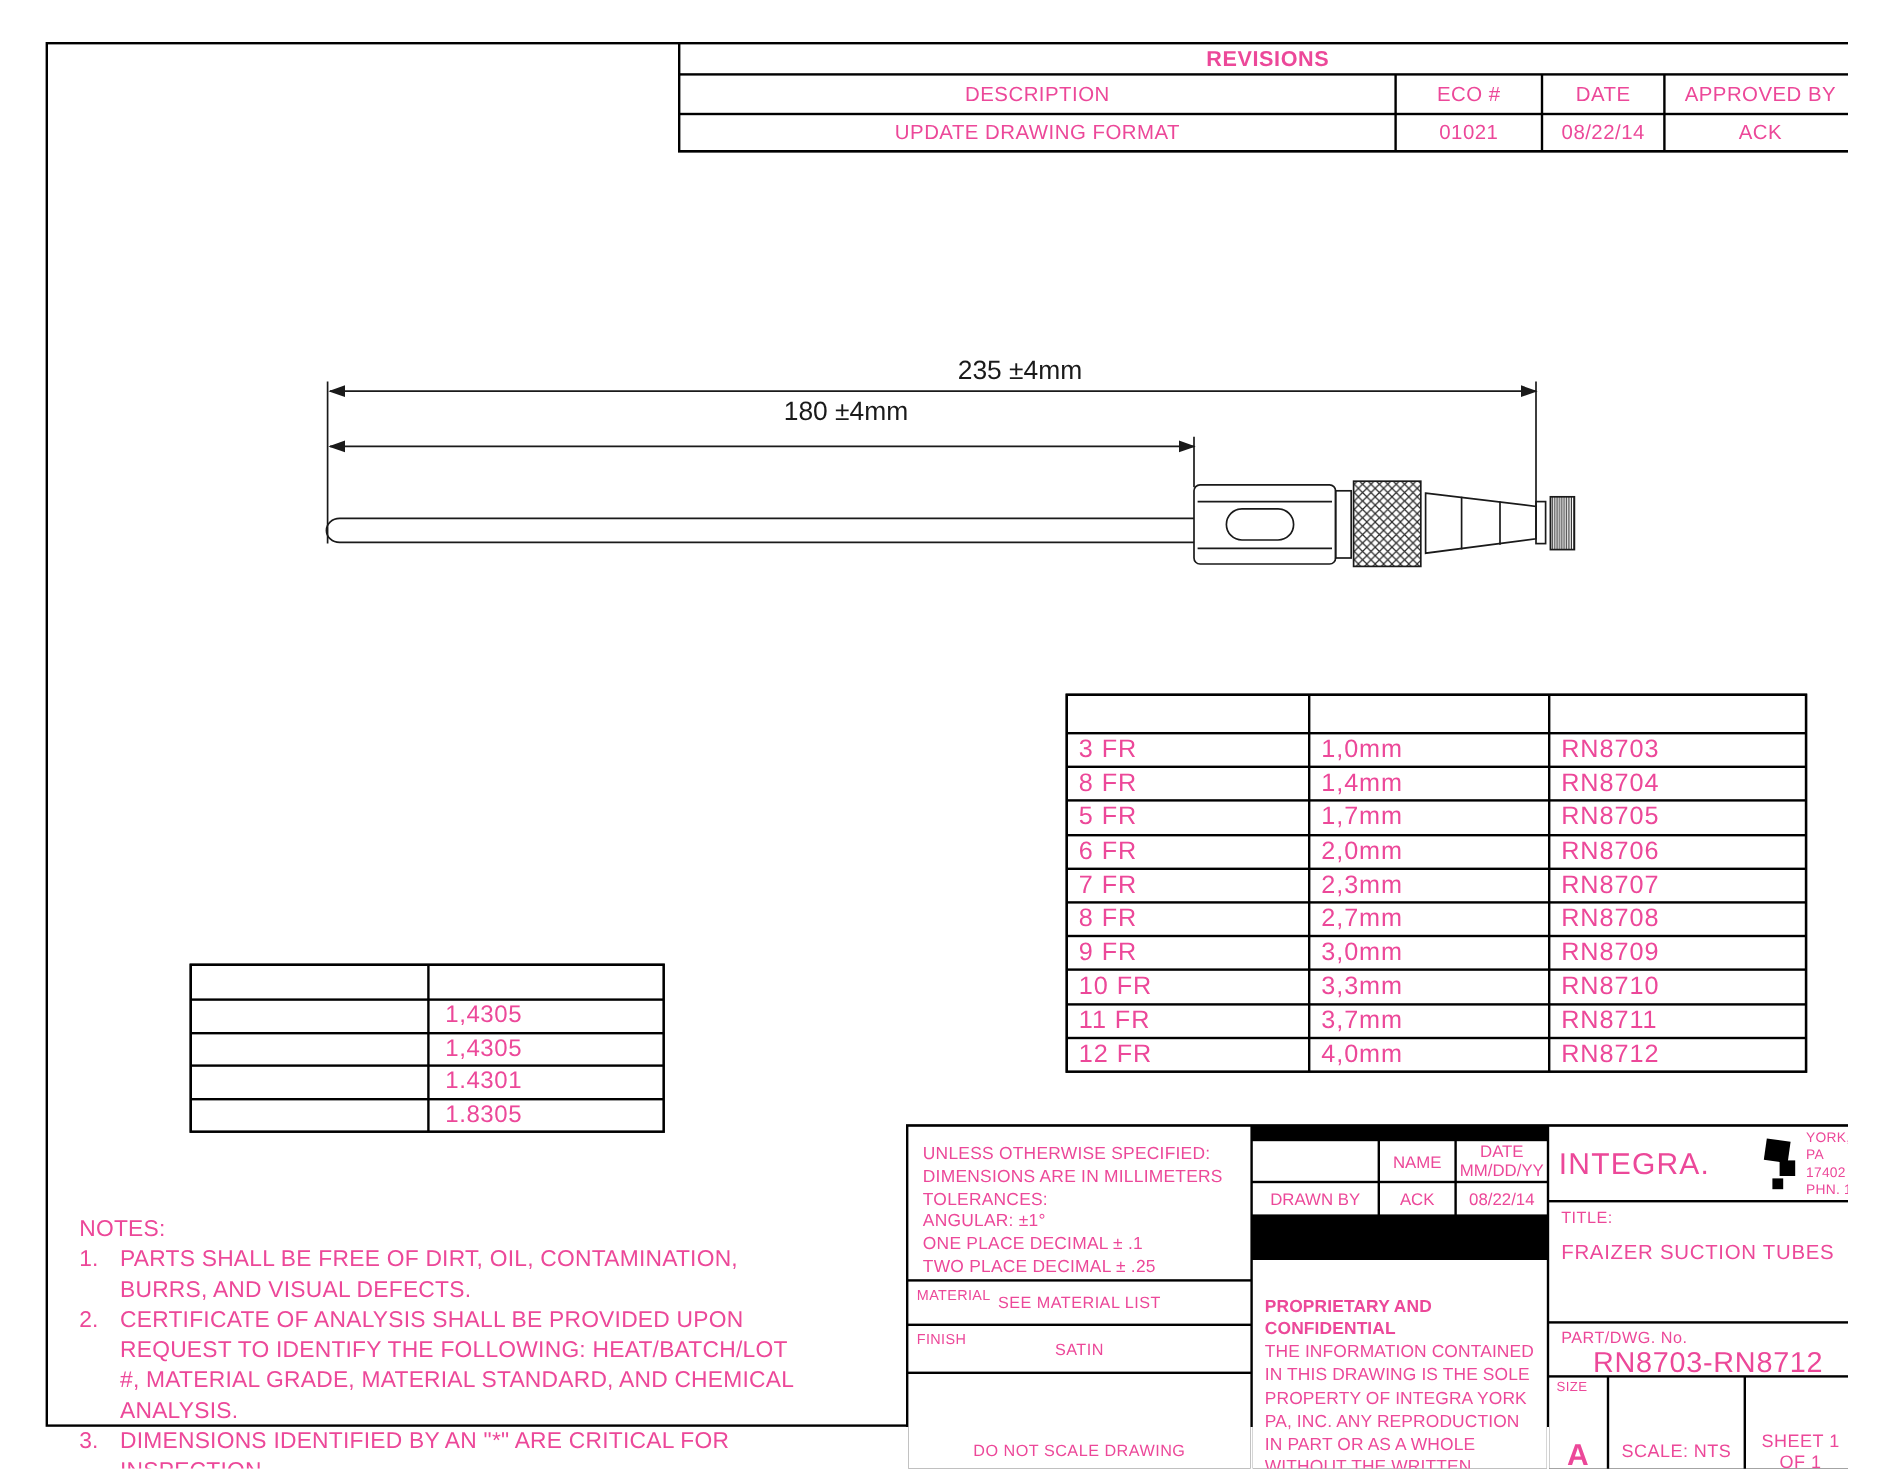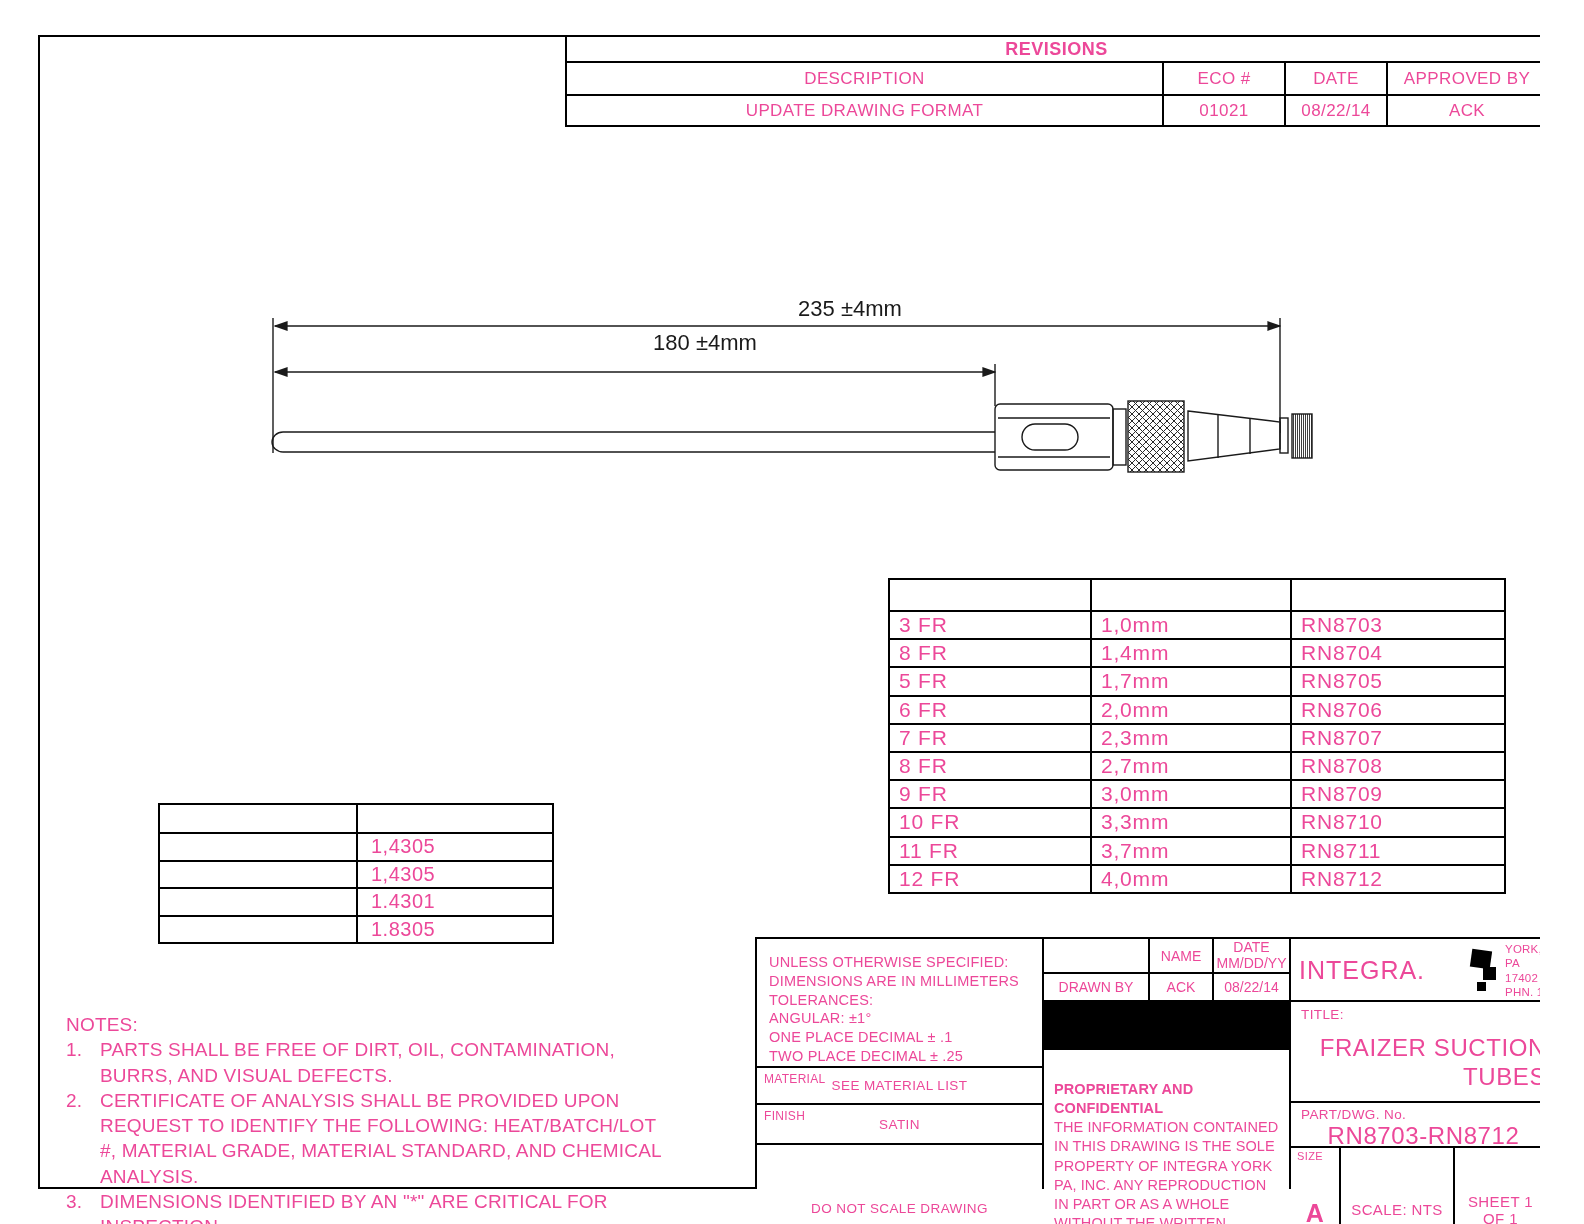--- a/index.html
+++ b/index.html
@@ -30,40 +30,40 @@
   
   #titleblock{left:755px;top:937px;width:793px;height:252px;grid-template-columns:285px 245px 1fr;}
   .colgrid{display:grid;gap:2px;background:#000;}
   #tb-left{grid-template-rows:127px 35px 38px 1fr;}
   #tb-mid{grid-template-rows:61px 1fr;}
   #tb-right{grid-template-rows:61px 99px 43px 1fr;}
   .tol{flex-direction:column;align-items:flex-start;justify-content:flex-end;padding:6px 0 0 12px;font-size:14.5px;line-height:1.3;letter-spacing:.2px;}
   .lblcell{position:relative;justify-content:center;font-size:13.5px;letter-spacing:.4px;}
   .lblcell .corner{position:absolute;left:7px;top:4px;font-size:12px;letter-spacing:.3px;}
   
-  #signoff{grid-template-columns:104px 62px 1fr;grid-template-rows:33px 1fr;height:100%;}
+  #signoff{grid-template-columns:104px 62px 1fr;grid-template-rows:33px 1fr;height:100%;margin-top:12px;}
   #signoff .cell{font-size:14px;justify-content:center;text-align:center;}
   .dthdr{font-size:12px;line-height:1.1;}
   
   .prop{flex-direction:column;align-items:flex-start;justify-content:flex-start;padding:30px 6px 0 10px;font-size:14.5px;line-height:1.32;letter-spacing:.1px;margin-top:48px;}
   .prop b{font-size:14.5px;}
   
   .logocell{padding:4px 4px 2px 8px;justify-content:flex-start;align-items:center;gap:6px;}
   .logoword{font-size:25px;letter-spacing:1px;font-weight:500;line-height:1;}
   .logotag{width:58px;height:4px;margin:2px 0 0 38px;background:repeating-linear-gradient(90deg,#555 0 2px,#fff 2px 4px);}
   .logomark{position:relative;width:30px;height:46px;flex:none;}
   .logomark i{position:absolute;background:#000;display:block;}
   .lm1{width:20px;height:18px;left:2px;top:2px;transform:rotate(8deg);}
   .lm2{width:13px;height:13px;left:14px;top:19px;}
   .lm3{width:9px;height:9px;left:8px;top:34px;}
   .addr{font-size:11.5px;line-height:1.25;letter-spacing:.2px;}
   
   .titlecell{flex-direction:column;align-items:flex-start;padding:5px 0 0 10px;}
   .titlelbl{font-size:13.5px;letter-spacing:.4px;}
-  .titleval{width:100%;text-align:right;font-size:24px;letter-spacing:.6px;line-height:1.2;margin-top:12px;}
+  .titleval{width:100%;text-align:left;font-size:17px;letter-spacing:.6px;line-height:1.2;margin-top:12px;}
   .partcell{flex-direction:column;align-items:flex-start;padding:4px 0 0 10px;}
   .partval{width:100%;text-align:center;font-size:24px;letter-spacing:.6px;margin-top:0px;}
   
   #tb-bottom{grid-template-columns:48px 112px 1fr;height:100%;}
   .sizelbl{position:absolute;left:6px;top:2px;font-size:11px;}
   .sizeval{font-size:25px;font-weight:bold;margin-top:8px;}
   #tb-bottom .cell{font-size:15px;letter-spacing:.4px;position:relative;}
   
   #drawing{left:250px;top:288px;width:1080px;height:210px;}
   svg text{font-family:"Liberation Sans",sans-serif;}

